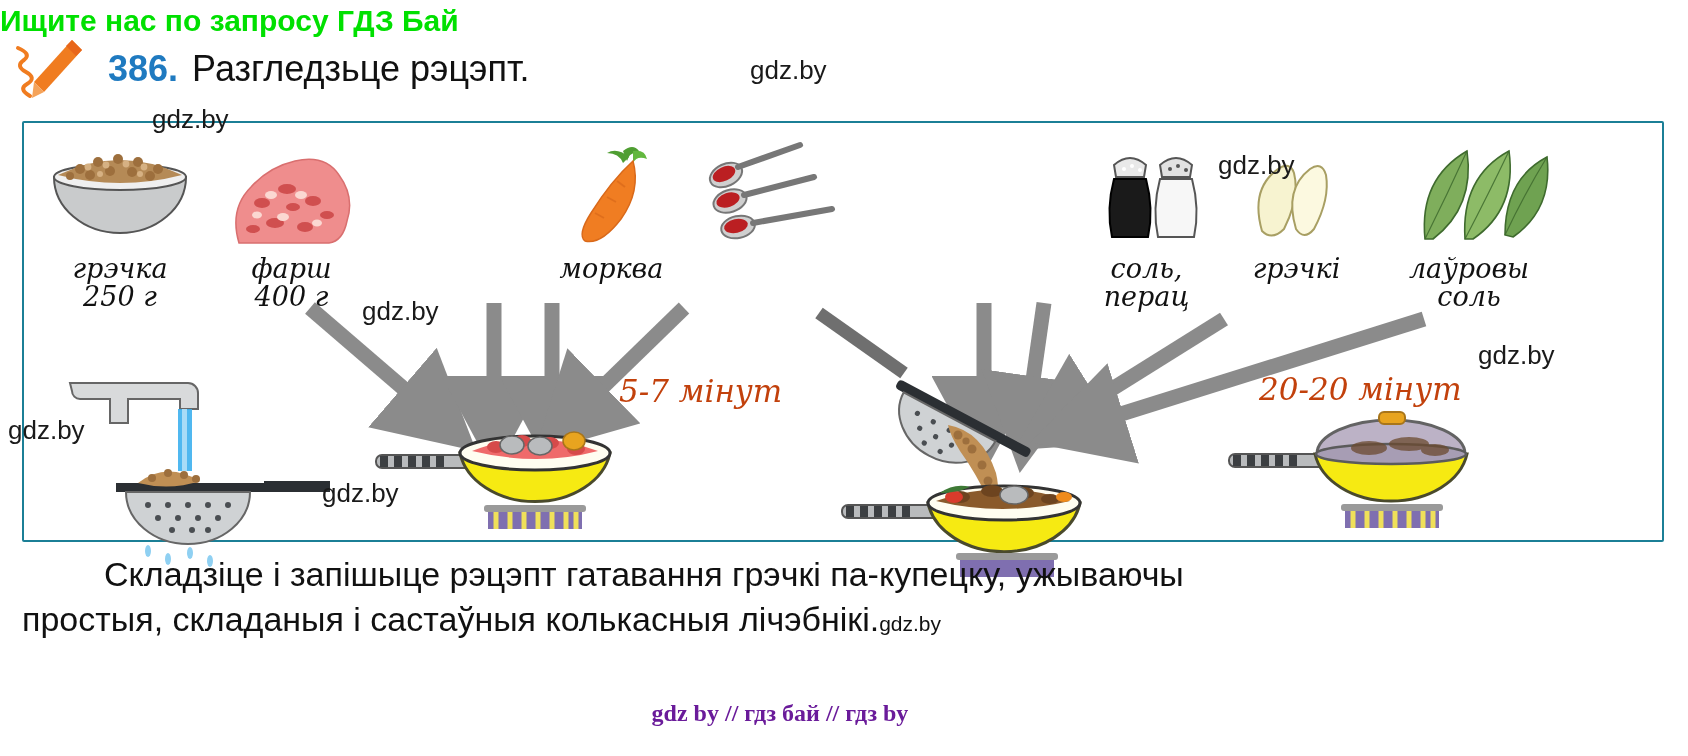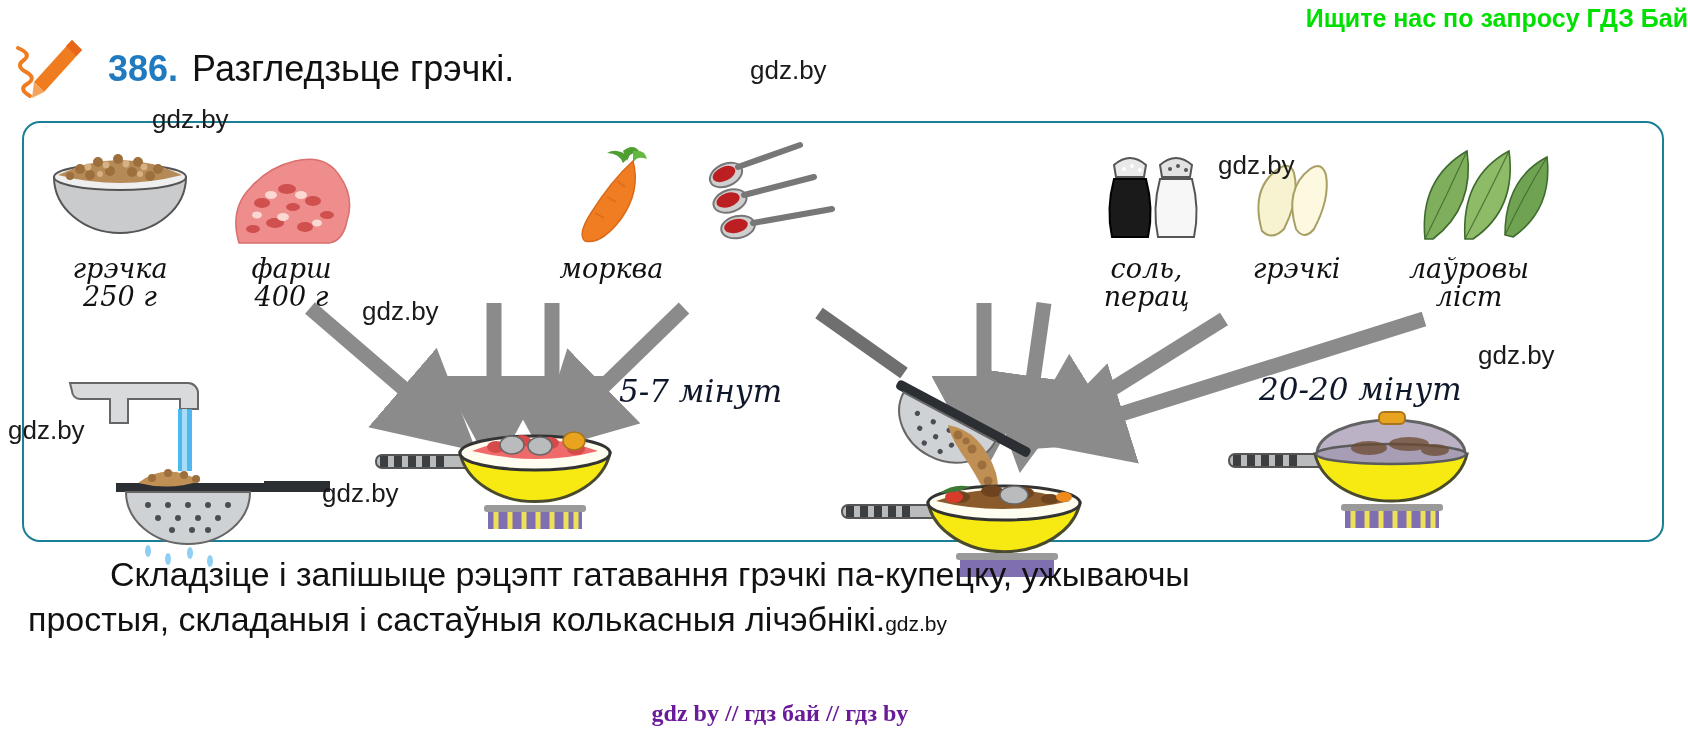--- a/index.html
+++ b/index.html
@@ -8,23 +8,23 @@
     background:#ffffff;
     font-family:"Liberation Sans", sans-serif;
     position:relative;
     overflow:hidden;
   }
   .page{position:absolute;inset:0;}
 
   
   .banner{
     position:absolute;top:4px;left:0;width:1688px;
-    text-align:right;
+    text-align:left;
     color:#00e000;
-    font-size:25px;
+    font-size:30px;
     font-weight:bold;
     font-family:"Liberation Sans", sans-serif;
     letter-spacing:0px;
   }
 
   
   .ex-head{position:absolute;left:108px;top:48px;display:flex;align-items:baseline;}
   .ex-num{
     color:#1f7ac0;font-weight:bold;font-size:36px;
     font-family:"Liberation Sans", sans-serif;margin-right:14px;text-align:right;
@@ -33,21 +33,21 @@
     color:#111;font-size:36px;
     font-family:"Liberation Sans", sans-serif;
   }
   .pencil{position:absolute;left:10px;top:34px;width:80px;height:68px;}
 
   
   .frame{
     position:absolute;left:22px;top:121px;
     width:1642px;height:421px;
     border:2.5px solid #1b7f96;
-    border-radius:18px;
+    border-radius:2px;
     box-sizing:border-box;
     background:#ffffff;
   }
 
   
   .ing{position:absolute;text-align:center;}
   .ing .art{height:110px;display:flex;align-items:flex-end;justify-content:center;}
   .ing .lbl{
     font-family:"DejaVu Serif", serif;
     font-style:italic;
@@ -57,26 +57,26 @@
     white-space:pre-line;
     margin-top:4px;
   }
 
   
   .time-lbl{
     position:absolute;
     font-family:"DejaVu Serif", serif;
     font-style:italic;
     font-size:31px;
-    color:#0f172a;
+    color:#c2410c;
   }
 
   
   .task{
-    position:absolute;left:28px;top:552px;width:1660px;
+    position:absolute;left:22px;top:552px;width:1660px;
     font-size:34px;line-height:1.32;color:#111;
     font-family:"Liberation Sans", sans-serif;
     text-align:justify;
   }
   .task .indent{display:inline-block;width:82px;}
   .task .wm{font-size:21px;}
 
   
   .footer{
     position:absolute;left:0;top:700px;width:1560px;text-align:center;
@@ -106,21 +106,21 @@
     <svg width="80" height="68" viewBox="0 0 80 68">
       <path d="M62 6 L72 16 L34 58 L24 48 Z" fill="#f07c20"></path>
       <path d="M62 6 L72 16 L66 22 L56 12 Z" fill="#e8661a"></path>
       <path d="M24 48 L34 58 L22 64 Z" fill="#f5a35a"></path>
       <path d="M8 14 q14 6 6 12 q-9 6 2 12 q11 6 1 12 q-9 5 3 12" fill="none" stroke="#f07c20" stroke-width="4" stroke-linecap="round"></path>
     </svg>
   </div>
 
   <div class="ex-head">
     <span class="ex-num">386.</span>
-    <span class="ex-text">Разгледзьце грэчкі.</span>
+    <span class="ex-text">Разгледзьце рэцэпт.</span>
   </div>
 
   <div class="frame">
 
     <svg class="arrowlayer" viewBox="0 0 1642 421">
       <defs>
         <marker id="ah" markerWidth="7" markerHeight="7" refX="2.6" refY="3.5" orient="auto">
           <path d="M0,0 L6.5,3.5 L0,7 Z" fill="#8b8b8b"></path>
         </marker>
       </defs>
@@ -286,21 +286,21 @@
             <path d="M118 92 q0 -56 42 -78 q6 52 -34 80 z" fill="#6fa251"></path>
           </g>
           <g stroke="#3f6b2e" stroke-width="1.2" fill="none" opacity=".85">
             <path d="M38 96 q22 -44 42 -88"></path>
             <path d="M78 96 q24 -46 44 -88"></path>
             <path d="M118 92 q20 -42 42 -78"></path>
           </g>
         </svg>
       </div>
       <div class="lbl">лаўровы
-ліст</div>
+соль</div>
     </div>
 
     <div style="position:absolute;left:28px;top:240px;">
       <svg width="290" height="175" viewBox="0 0 290 175">
 
         <path d="M18 20 h118 a10 10 0 0 1 10 10 v16 h-18 v-10 h-52 v24 h-18 v-24 h-30 a8 8 0 0 1 -8 -8 z" fill="#d8dadb" stroke="#666" stroke-width="2"></path>
 
         <rect x="126" y="46" width="14" height="62" fill="#3db0ee" opacity=".9"></rect>
         <rect x="130" y="46" width="5" height="62" fill="#a9dcf7"></rect>
 

